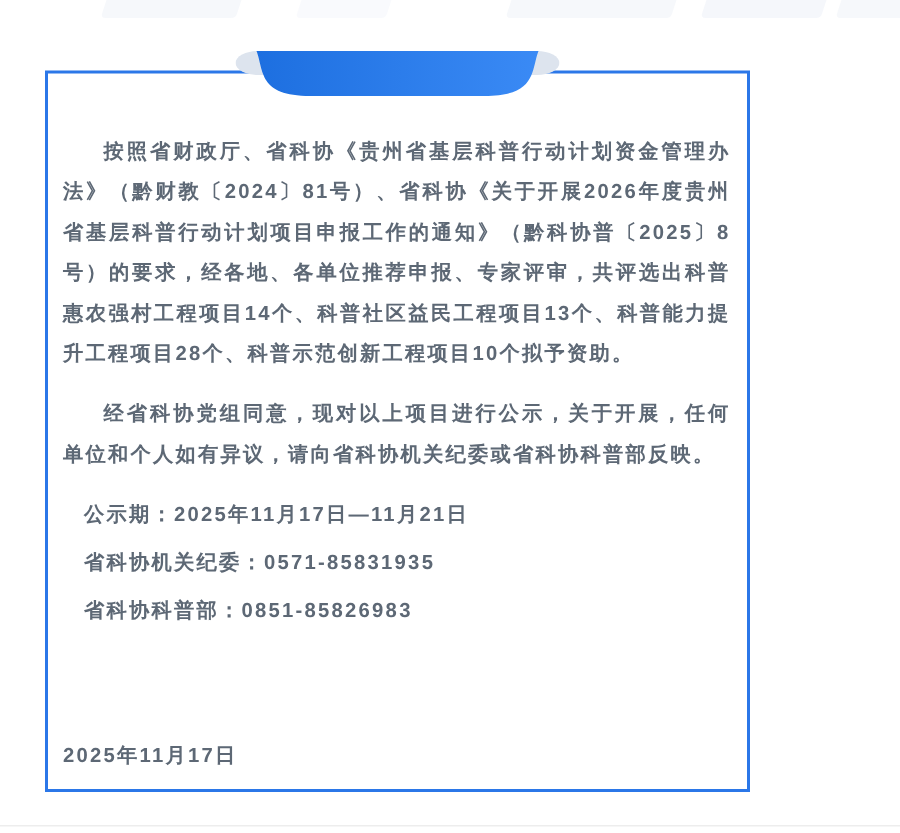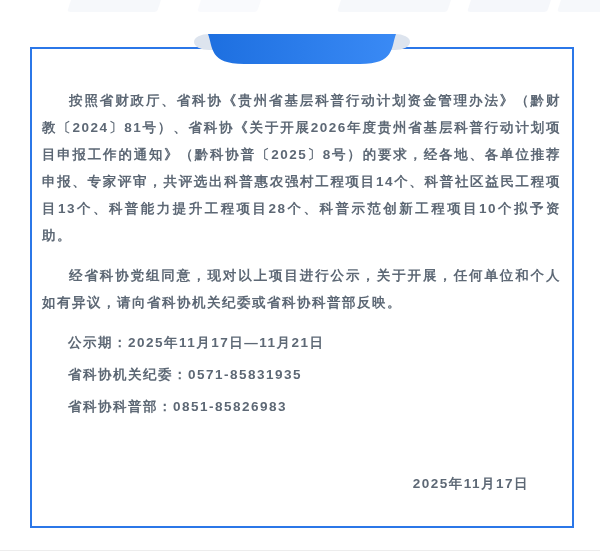--- a/index.html
+++ b/index.html
@@ -32,21 +32,21 @@
   .tp1 { left: 70px;  width: 90px;  opacity: .55; }
   .tp2 { left: 340px; width: 110px; opacity: .5; }
   .tp3 { left: 470px; width: 80px;  opacity: .6; }
   .tp4 { left: 200px; width: 60px;  opacity: .35; }
   .tp5 { left: 560px; width: 50px;  opacity: .5; }
 
   .card {
     position: absolute;
     left: 30px;
     top: 47px;
-    width: 544px;
+    width: 470px;
     height: 481px;
     box-sizing: border-box;
     border: 2px solid #2b77e8;
     background: #ffffff;
   }
   .ribbon {
     position: absolute;
     left: 50%;
     top: -15px;
     transform: translateX(-50%);
@@ -65,26 +65,25 @@
     font-size: 13.5px;
     line-height: 27px;
     letter-spacing: 1.5px;
   }
   .para {
     margin: 0 0 13px 0;
     text-indent: 2em;
     text-align: justify;
   }
   .info-line {
-    margin: 0 0 5px 26px;
+    margin: 0 0 5px 14px;
     line-height: 27px;
   }
   .date-line {
-    margin-top: 50px;
-    text-align: right;
+    margin-top: 70px;
     padding-right: 32px;
   }
   .bottom-divider {
     position: absolute;
     left: 0;
     top: 550px;
     width: 600px;
     height: 1px;
     background: #ededed;
   }

